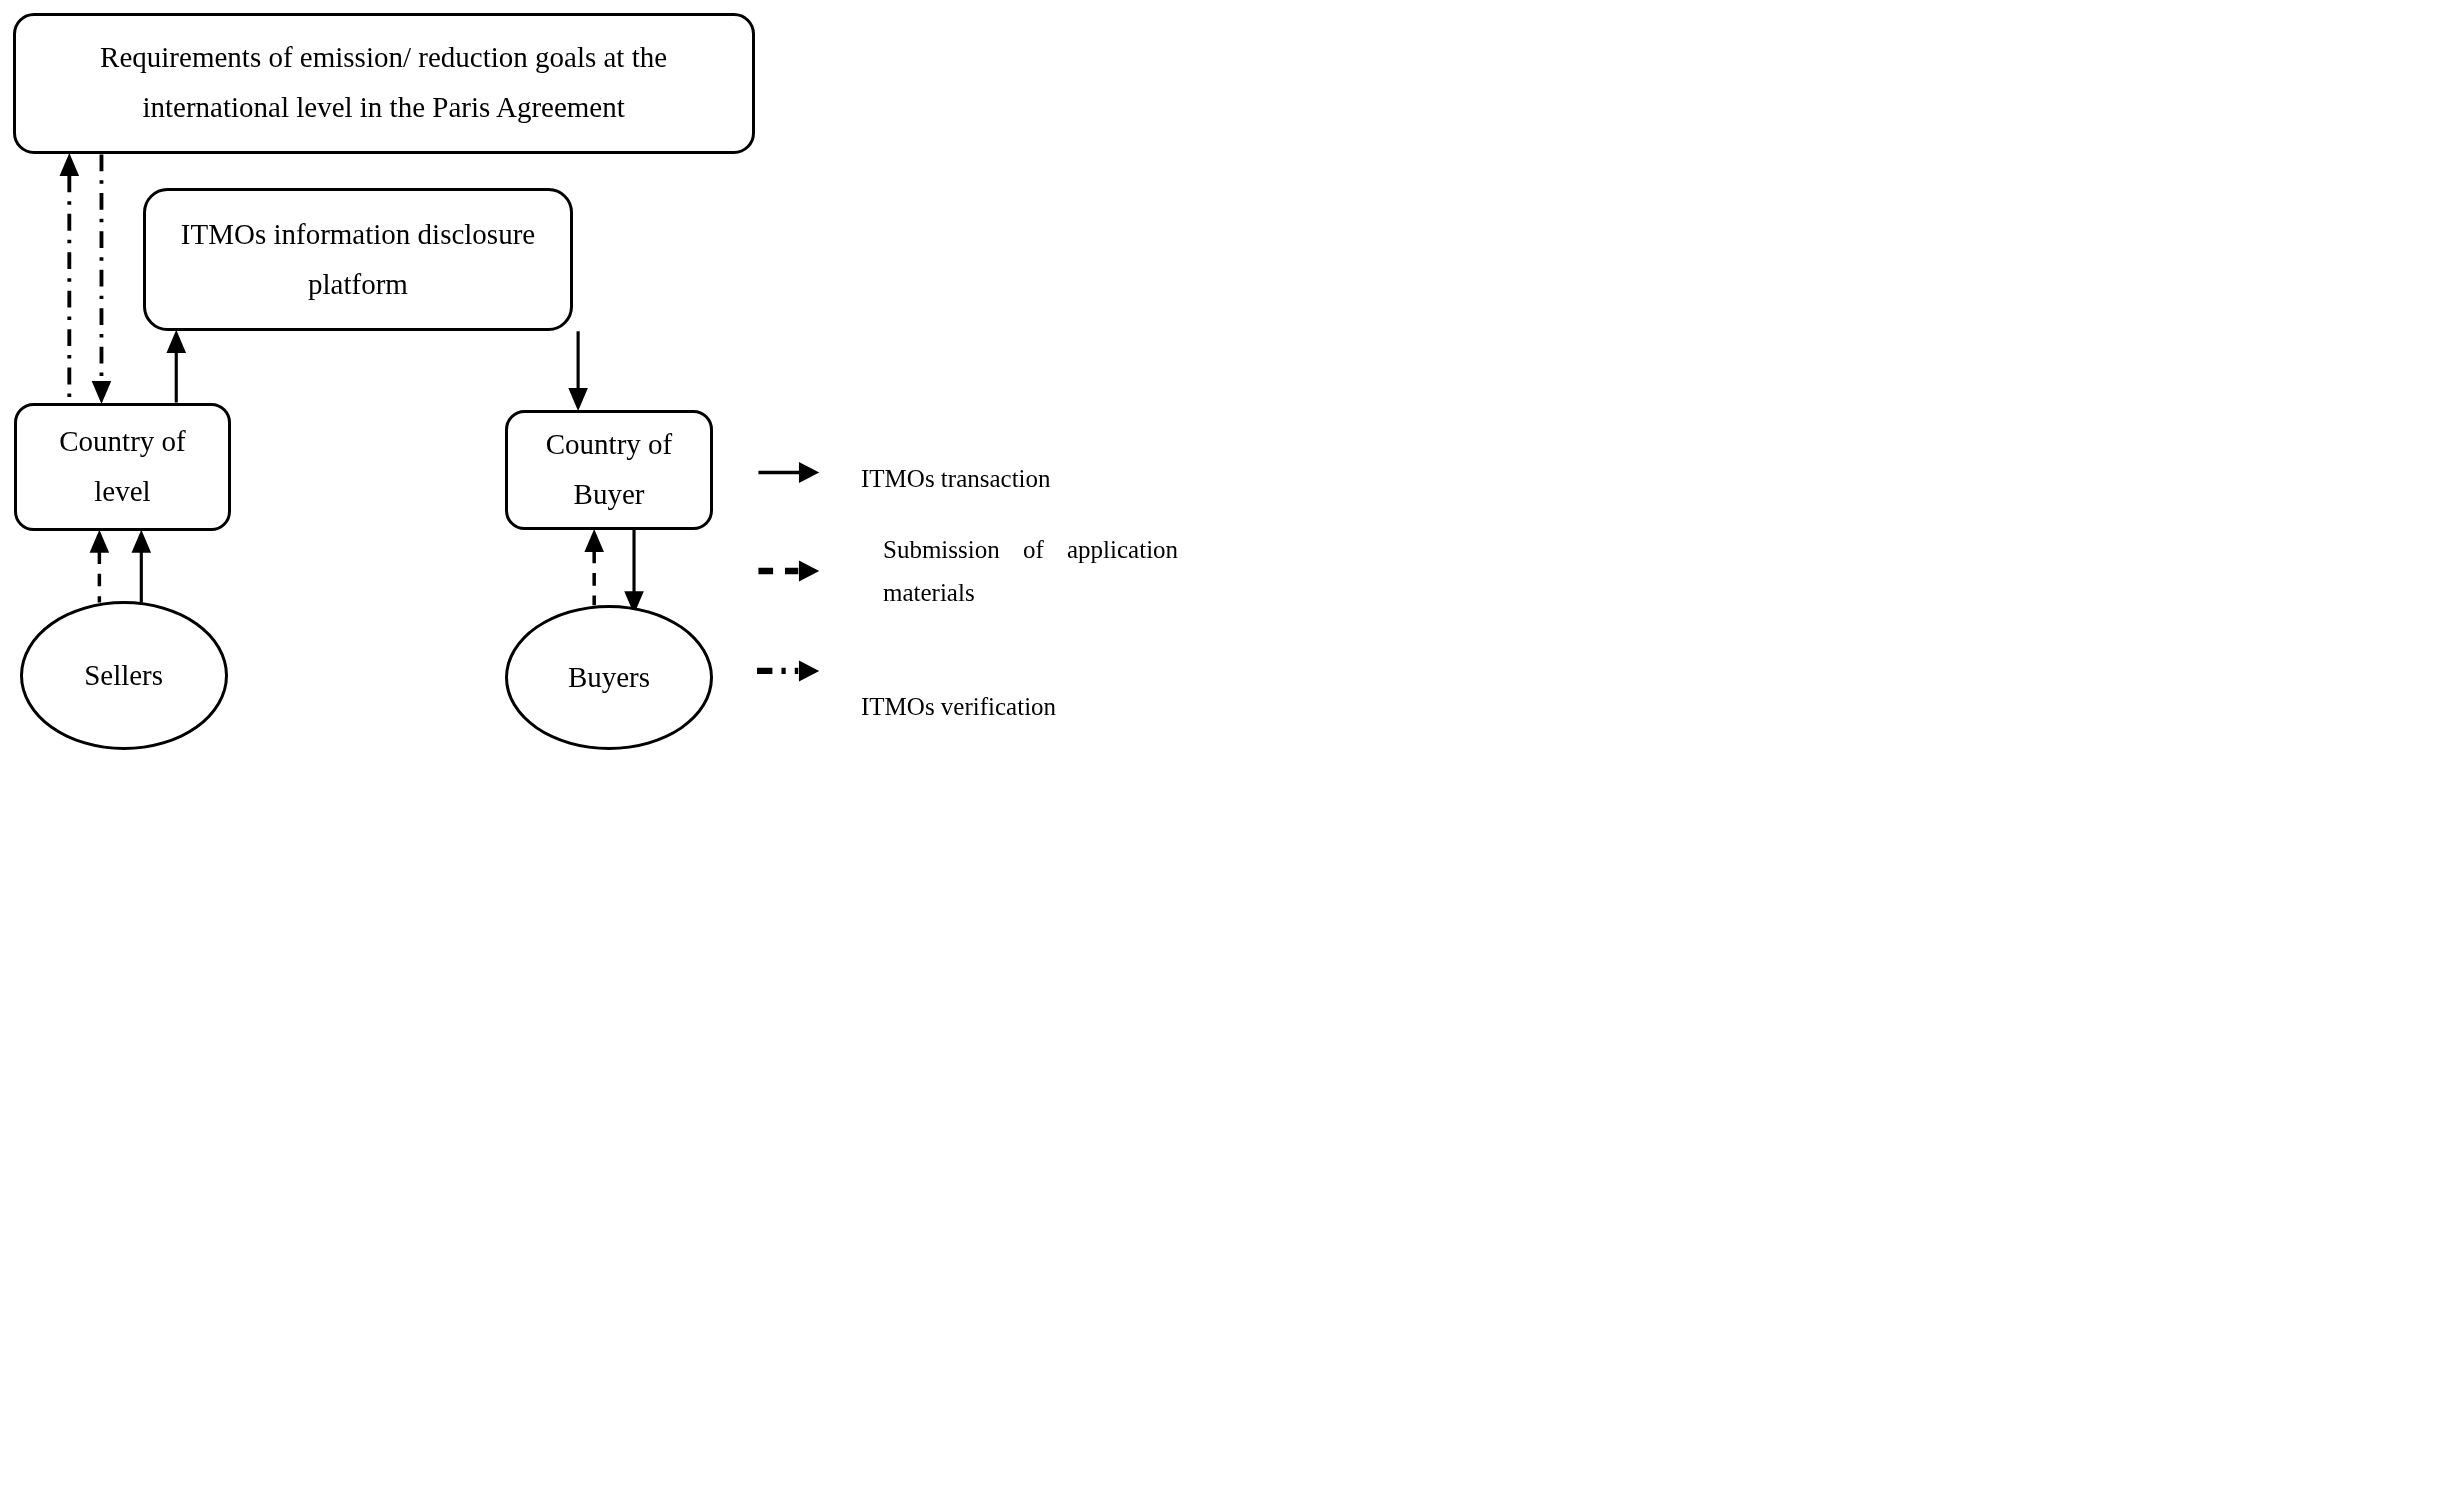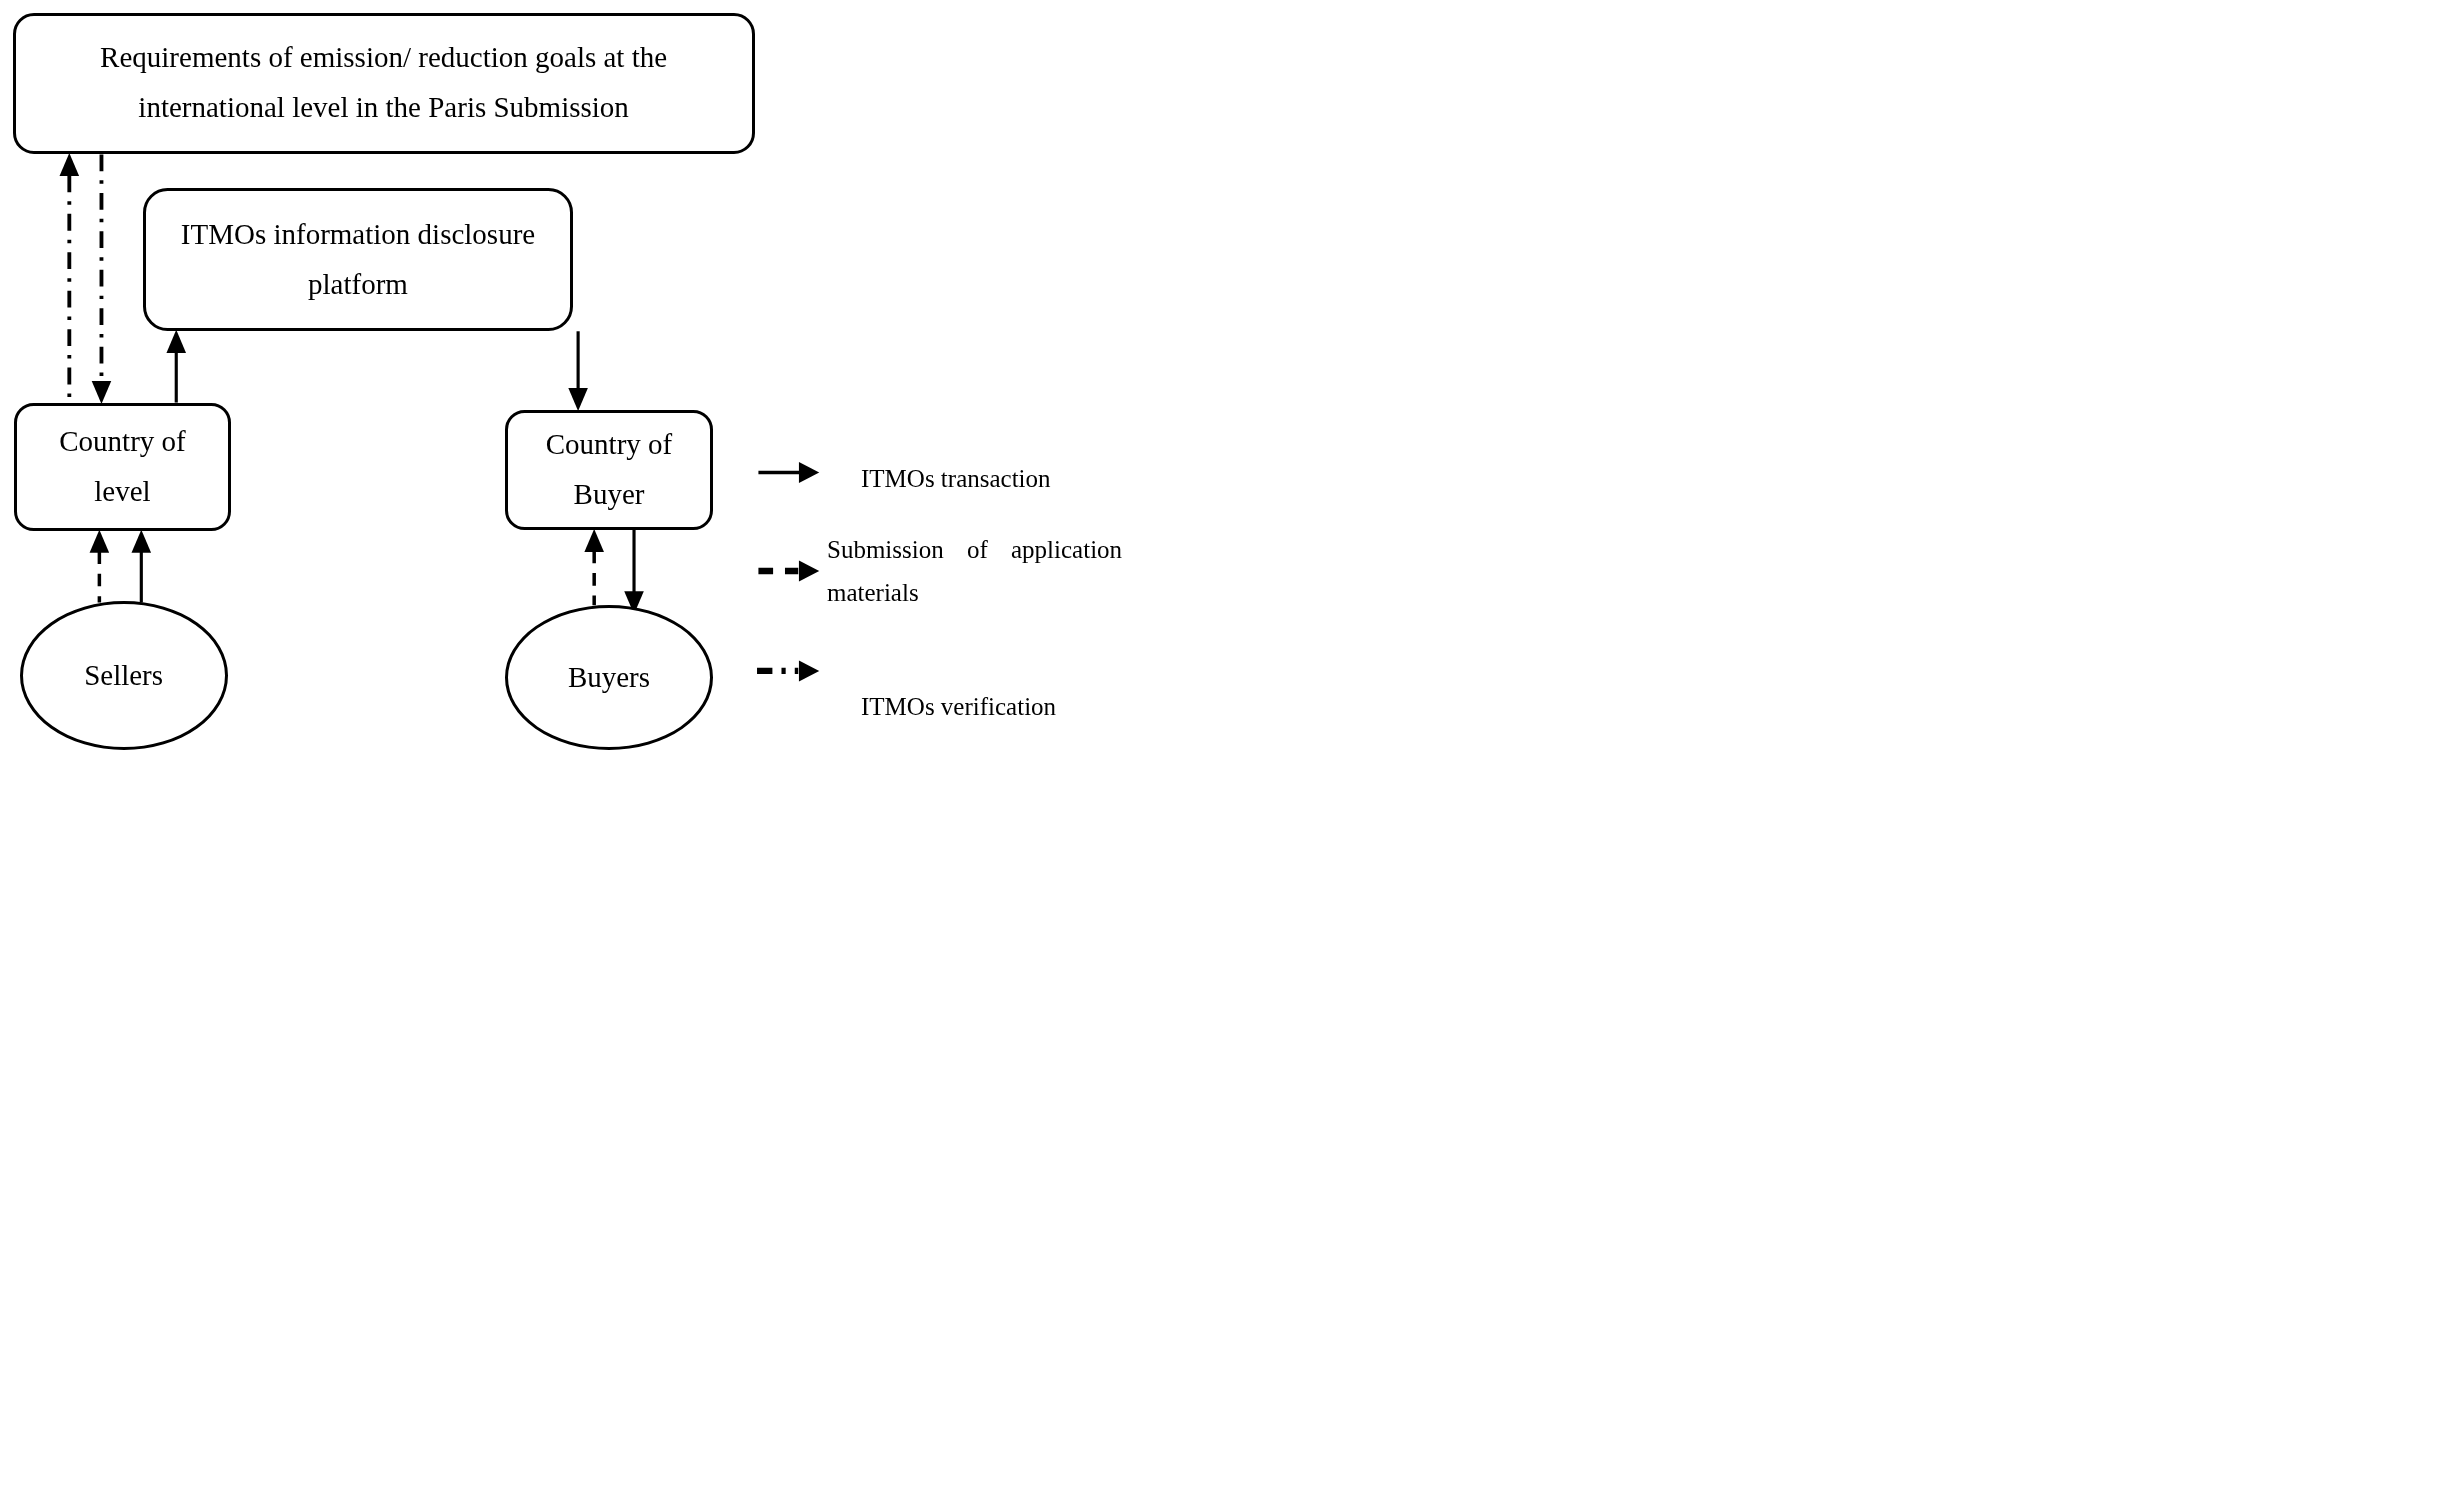--- a/index.html
+++ b/index.html
@@ -92,21 +92,21 @@
       <polygon points="1172,817 1143,802 1143,832"></polygon>
     </g>
     <g>
       <line x1="1083" y1="960" x2="1142" y2="960" stroke-width="9" stroke-dasharray="22 13 6 13"></line>
       <polygon points="1172,960 1143,945 1143,975"></polygon>
     </g>
   </svg>
 
   <div class="node rounded" style="left:12.6px;top:12.6px;width:742px;height:141px;">
     <span>Requirements of emission/ reduction goals at the</span>
-    <span>international level in the Paris Submission</span>
+    <span>international level in the Paris Agreement</span>
   </div>
 
   <div class="node rounded" style="left:143px;top:188px;width:430px;height:143px;border-radius:24.5px;">
     <span>ITMOs information disclosure</span>
     <span>platform</span>
   </div>
 
   <div class="node rounded" style="left:14px;top:403px;width:217px;height:128px;border-radius:19.6px;">
     <span>Country of</span>
     <span>level</span>
@@ -122,21 +122,21 @@
   </div>
 
   <div class="node ellipse" style="left:505px;top:605px;width:208px;height:145px;">
     <span>Buyers</span>
   </div>
 
   <div class="legend-label" style="left:861px;top:457px;">
     <span>ITMOs transaction</span>
   </div>
 
-  <div class="legend-label" style="left:827px;top:528px;">
+  <div class="legend-label" style="left:883px;top:528px;">
     <span class="wspace" style="display:block;">Submission of application</span>
     <span style="display:block;">materials</span>
   </div>
 
   <div class="legend-label" style="left:861px;top:685px;">
     <span>ITMOs verification</span>
   </div>
 
 </div>
 

